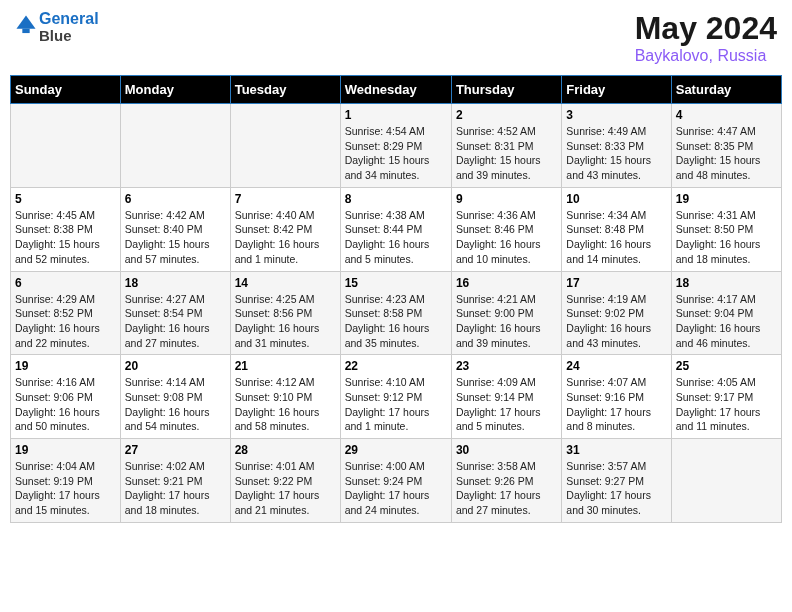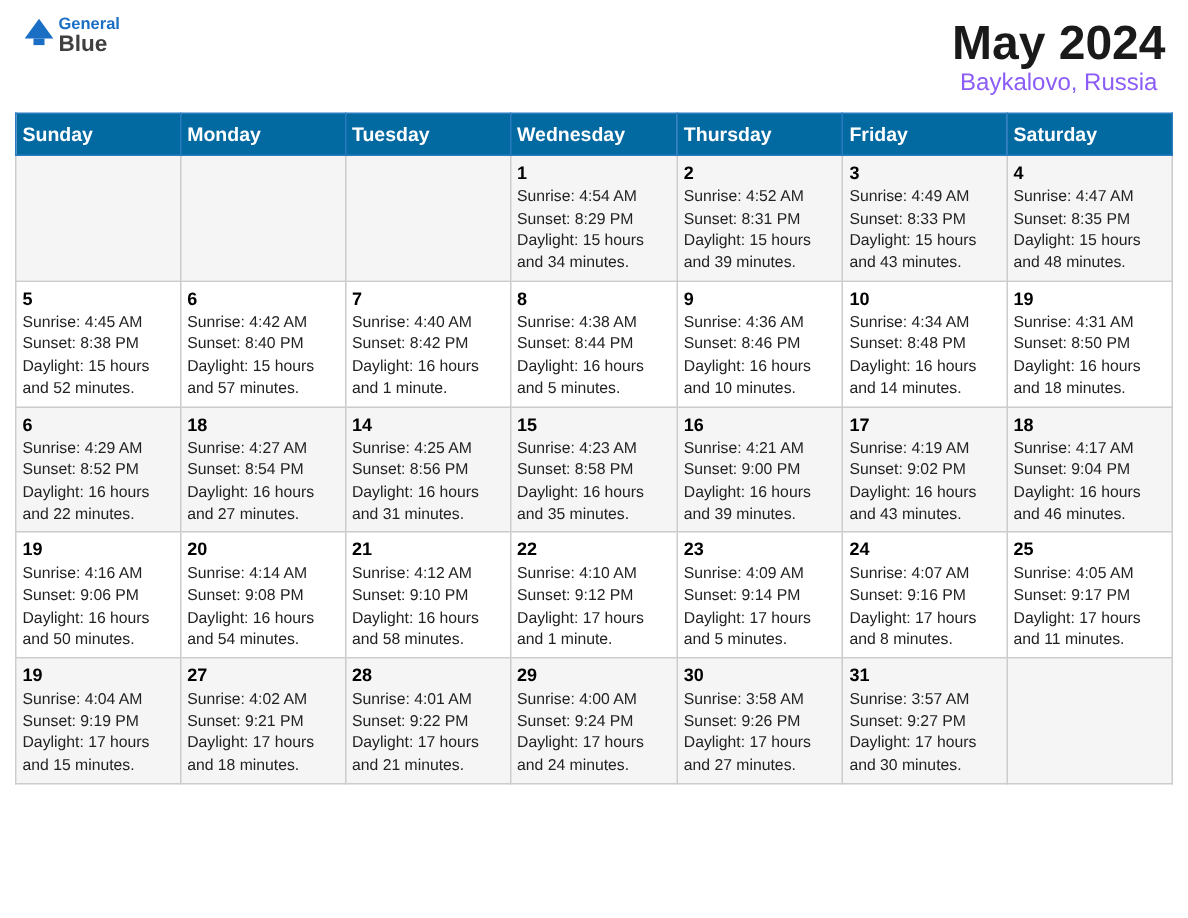--- a/index.html
+++ b/index.html
@@ -20,38 +20,38 @@
     .logo {
       display: flex;
       align-items: center;
       gap: 2px;
     }
     .logo-icon {
       width: 22px;
       height: 22px;
     }
     .title-block {
-      text-align: center;
+      text-align: left;
     }
     .main-title {
       font-size: 32px;
       font-weight: bold;
       color: #1a1a1a;
     }
     .subtitle {
       font-size: 16px;
       color: #8b5cf6;
     }
     table {
       width: 100%;
       border-collapse: collapse;
       font-size: 11px;
     }
     thead tr th {
-      background-color: #0369a1;
+      background-color: #000000;
       color: #fff;
       padding: 6px 4px;
       text-align: left;
       font-size: 13px;
       font-weight: bold;
       border: 1px solid #2a7abf;
     }
     tbody tr td {
       border: 1px solid #ccc;
       vertical-align: top;
@@ -82,21 +82,21 @@
 
 <div class="header">
   <div class="logo">
     <div>
       <svg class="logo-icon" viewBox="0 0 30 30" xmlns="http://www.w3.org/2000/svg">
         <polygon points="15,2 28,20 2,20" fill="#1a6fc4"></polygon>
         <rect x="10" y="20" width="10" height="6" fill="#1a6fc4"></rect>
       </svg>
     </div>
     <div>
-      <div style="font-size:11px;font-weight:bold;color:#1a1a1a;line-height:1.1;">
+      <div style="font-size:16px;font-weight:bold;color:#1a1a1a;line-height:1.1;">
         <span style="color:#1a6fc4">General</span>
       </div>
       <div style="font-size:15px;font-weight:bold;color:#404040;line-height:1.1;">Blue</div>
     </div>
   </div>
   <div class="title-block">
     <div class="main-title">May 2024</div>
     <div class="subtitle">Baykalovo, Russia</div>
   </div>
 </div>

